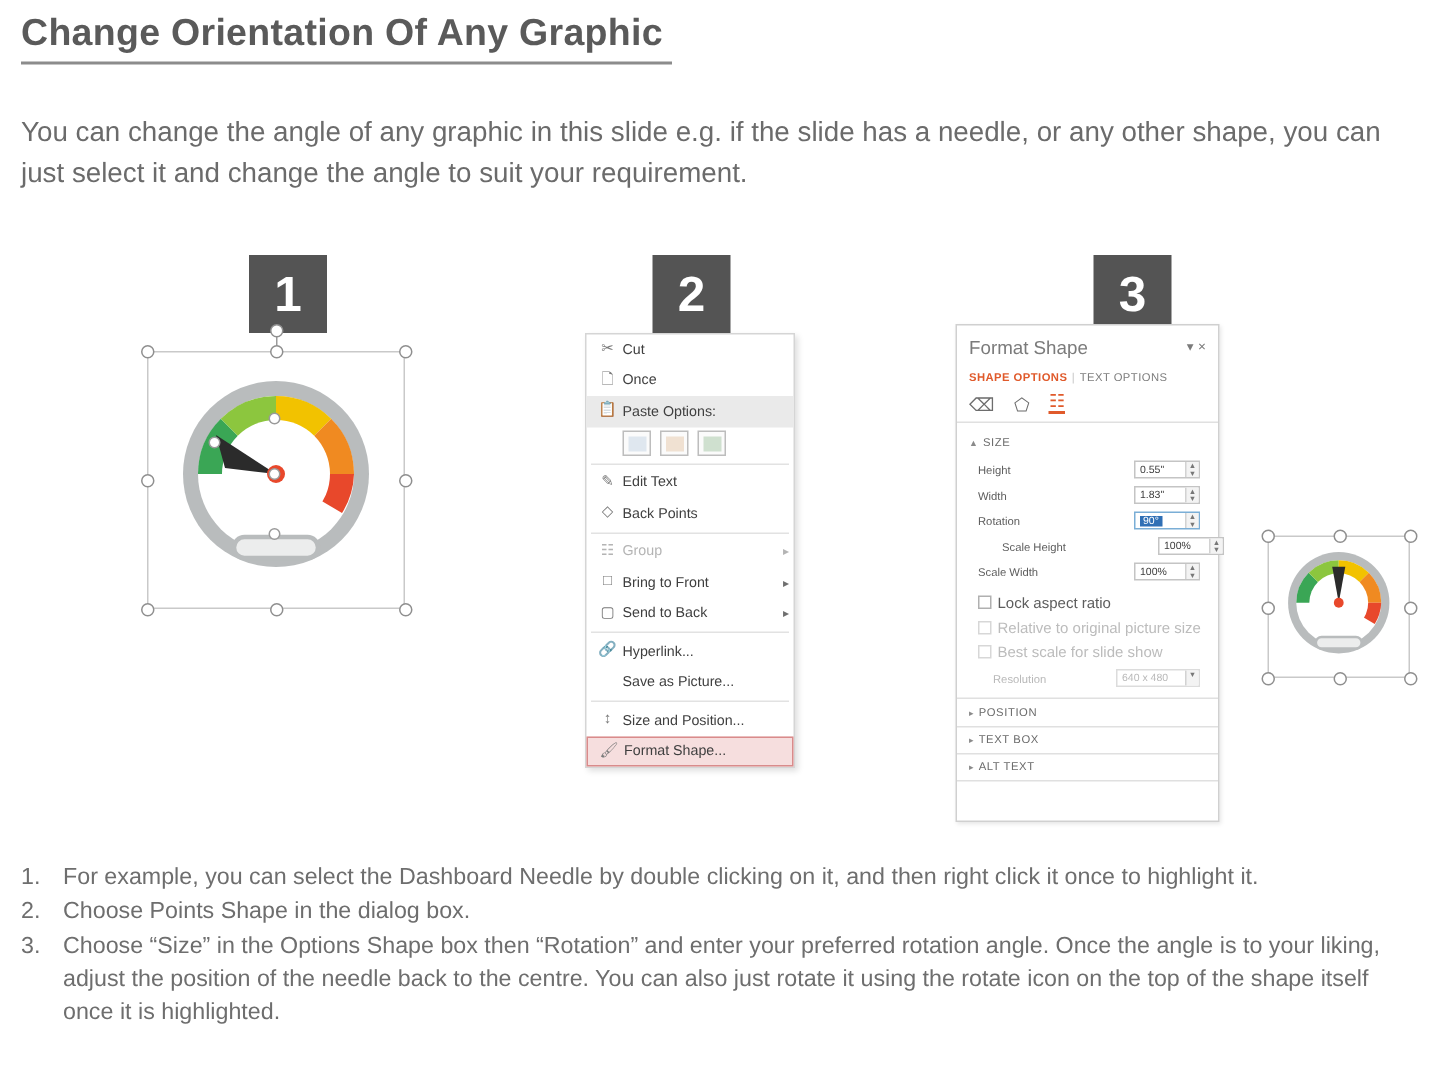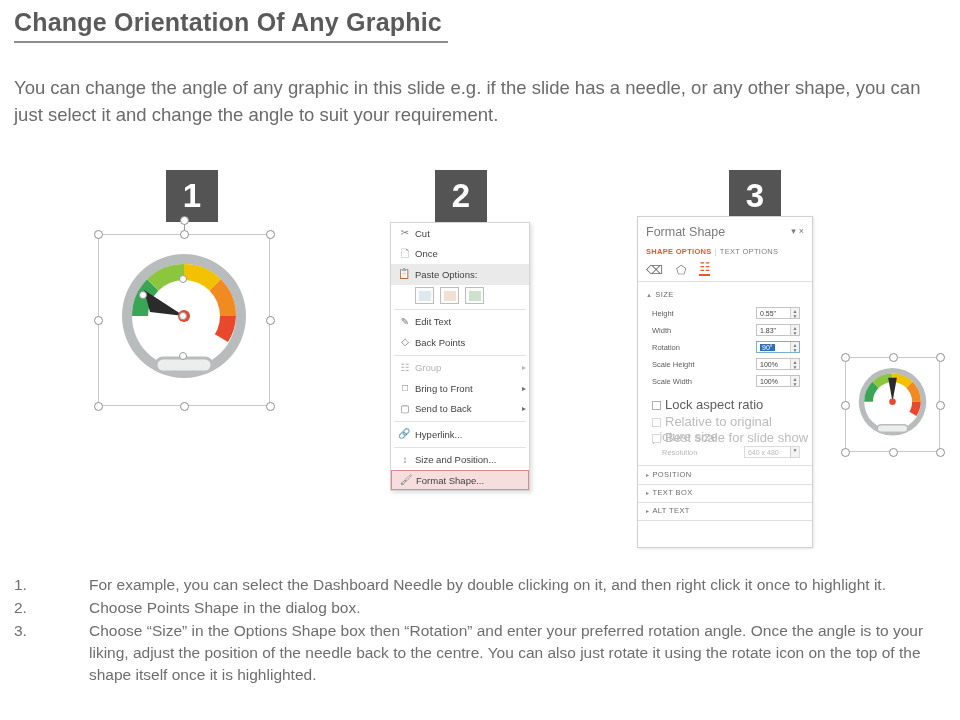--- a/index.html
+++ b/index.html
@@ -282,21 +282,21 @@
   }
   .frow .fv.sel .val {
     background: #2f6fb5;
     color: #ffffff;
     padding: 0 2px;
   }
   .frow.dis .fl, .frow.dis .fv { color: #b9b9b9; border-color: #dcdcdc; }
   .chk {
     position: absolute;
     left: 14px;
-    font-size: 13px;
+    font-size: 10px;
     color: #5d5d5d;
   }
   .chk .box {
     display: inline-block;
     width: 7px; height: 7px;
     border: 1px solid #b0b0b0;
     background: #fff;
     margin-right: 4px;
     vertical-align: -1px;
   }
@@ -326,21 +326,21 @@
     display: flex;
     margin-bottom: 1px;
   }
   #bottomlist .num {
     width: 30px;
     flex: 0 0 30px;
     text-align: left;
     padding-left: 2px;
     box-sizing: border-box;
   }
-  #bottomlist .txt { flex: 1 1 auto; margin-left: 47px; }
+  #bottomlist .txt { flex: 1 1 auto; }
 </style>
 </head>
 <body>
 
 <div id="title">Change Orientation Of Any Graphic</div>
 <div id="intro">You can change the angle of any graphic in this slide e.g. if the slide has a needle, or any other shape, you can just select it and change the angle to suit your requirement.</div>
 
 <div class="badge" id="badge1">1</div>
 <div class="badge" id="badge2">2</div>
 <div class="badge" id="badge3">3</div>
@@ -422,20 +422,24 @@
     <span class="ico">▢</span>
     <span class="lbl">Send to Back</span>
     <span class="arrow">▸</span>
   </div>
   <div class="sep"></div>
 
   <div class="mi">
     <span class="ico">🔗</span>
     <span class="lbl">Hyperlink...</span>
   </div>
+  <div class="mi">
+    <span class="ico"></span>
+    <span class="lbl">Save as Picture...</span>
+  </div>
   <div class="sep"></div>
 
   <div class="mi">
     <span class="ico">↕</span>
     <span class="lbl">Size and Position...</span>
   </div>
   <div class="mi hl-pink">
     <span class="ico">🖌</span>
     <span class="lbl">Format Shape...</span>
   </div>
@@ -468,21 +472,21 @@
     <span class="fv"><span class="val">0.55"</span><span class="spin">▲<br>▼</span></span>
   </div>
   <div class="frow" style="top:107px;">
     <span class="fl">Width</span>
     <span class="fv"><span class="val">1.83"</span><span class="spin">▲<br>▼</span></span>
   </div>
   <div class="frow" style="top:124px;">
     <span class="fl">Rotation</span>
     <span class="fv sel"><span class="val">90°</span><span class="spin">▲<br>▼</span></span>
   </div>
-  <div class="frow" style="top:141px;">
+  <div class="frow" style="top:141px;margin-left:16px;">
     <span class="fl">Scale Height</span>
     <span class="fv"><span class="val">100%</span><span class="spin">▲<br>▼</span></span>
   </div>
   <div class="frow" style="top:158px;">
     <span class="fl">Scale Width</span>
     <span class="fv"><span class="val">100%</span><span class="spin">▲<br>▼</span></span>
   </div>
 
   <div class="chk" style="top:180px;">
     <span class="box"></span><span>Lock aspect ratio</span>

